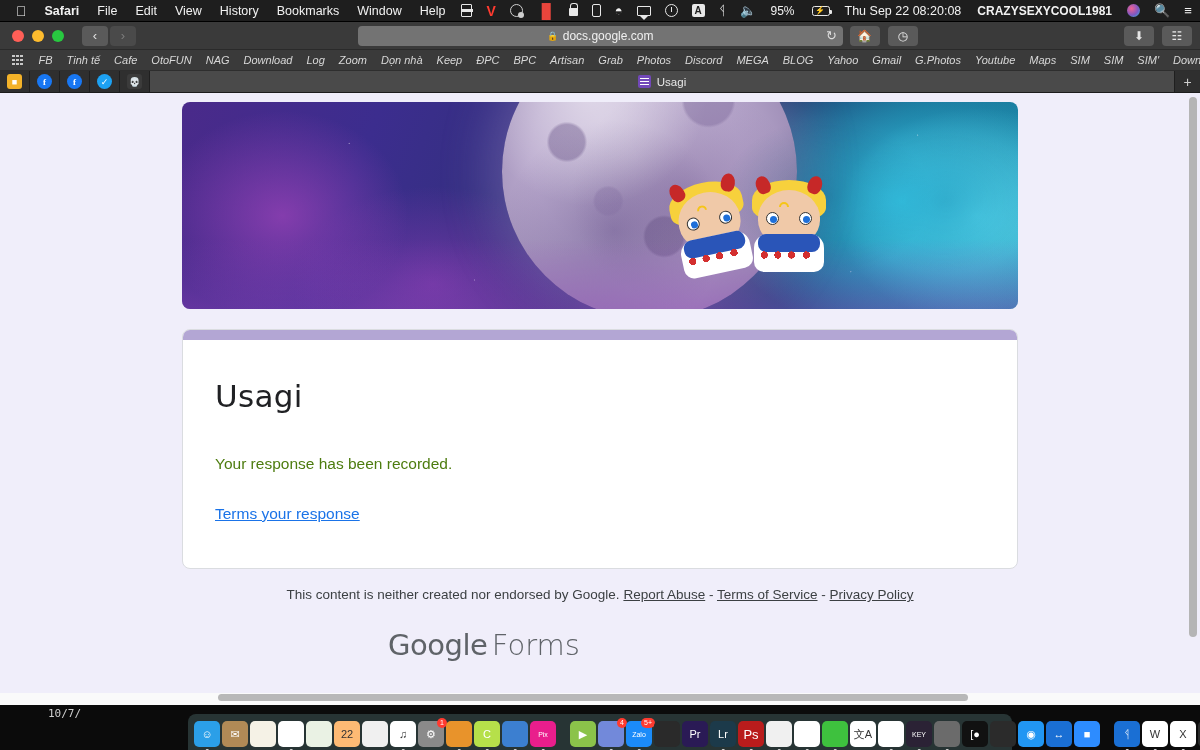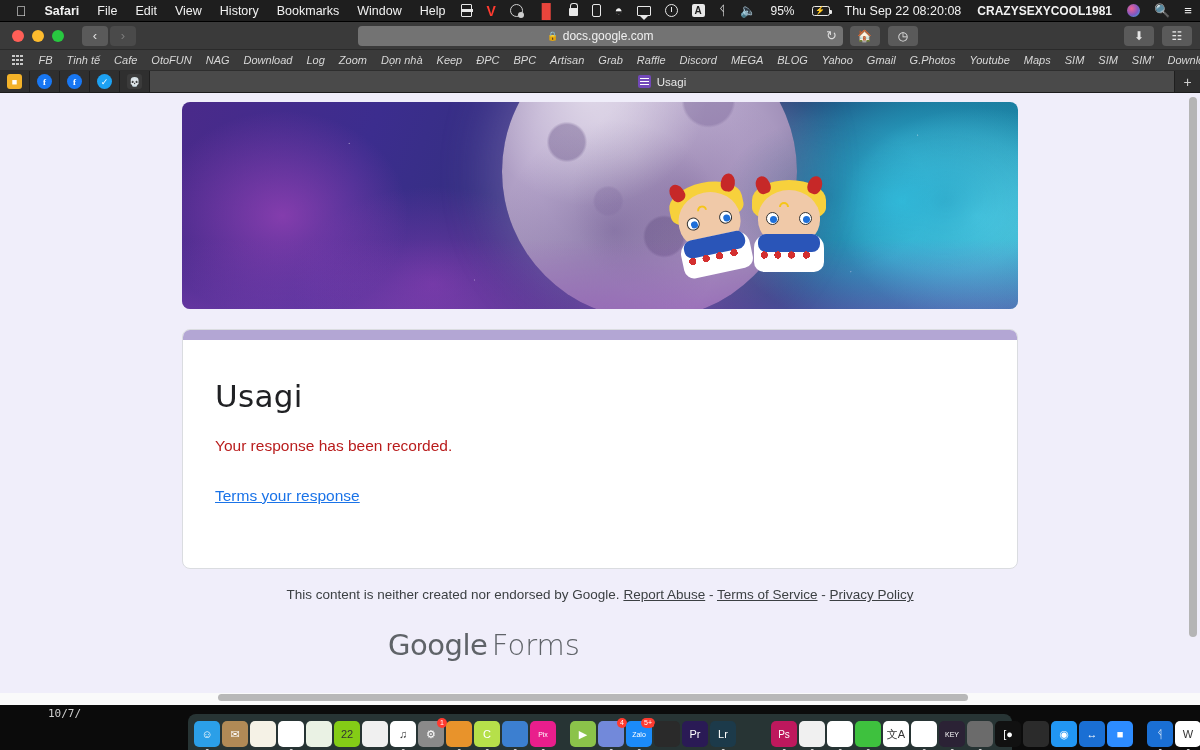--- a/index.html
+++ b/index.html
@@ -181,21 +181,21 @@
                  radial-gradient(circle 6px at 54% 50%, #d32f2f 60%, transparent 61%),
                  radial-gradient(circle 6px at 78% 50%, #d32f2f 60%, transparent 61%);}
 
   .card {
     position:absolute; left:182px; top:236px; width:836px; height:240px;
     background:#fff; border:1px solid #dadce0; border-radius:8px; overflow:hidden;
   }
   .card-stripe{ height:10px; background:#b3a6d4; }
   .card-body{ padding:38px 32px 0 32px; }
   .form-title { font-family:"DejaVu Sans", sans-serif; font-size:31px; font-weight:400; color:#202124; letter-spacing:.3px; }
-  .form-msg { margin-top:23px; font-size:15.5px; color:#b91c1c; }
+  .form-msg { margin-top:41px; font-size:15.5px; color:#4d7c0f; }
   .form-link { display:inline-block; margin-top:32px; font-size:15.5px; color:#1a73e8; text-decoration:underline; }
 
   .footer { position:absolute; left:0; top:494px; width:1200px; text-align:center; font-size:13.5px; color:#3c4043; }
   .footer a { color:#3c4043; text-decoration:underline; }
   .footer .sep { color:#3c4043; }
   .gforms { position:absolute; left:0; top:535px; width:968px; text-align:center; }
   .gforms span { font-size:29px; color:#5f6368; font-family:"DejaVu Sans", sans-serif;}
   .gforms .g1 { letter-spacing:-0.5px; }
   .gforms .g2 { font-weight:300; }
 
@@ -314,21 +314,21 @@
   <span class="bm">NAG</span>
   <span class="bm">Download</span>
   <span class="bm">Log</span>
   <span class="bm">Zoom</span>
   <span class="bm">Dọn nhà</span>
   <span class="bm">Keep</span>
   <span class="bm">ĐPC</span>
   <span class="bm">BPC</span>
   <span class="bm">Artisan</span>
   <span class="bm">Grab</span>
-  <span class="bm">Raffle</span>
+  <span class="bm">Photos</span>
   <span class="bm">Discord</span>
   <span class="bm">MEGA</span>
   <span class="bm">BLOG</span>
   <span class="bm">Yahoo</span>
   <span class="bm">Gmail</span>
   <span class="bm">G.Photos</span>
   <span class="bm">Youtube</span>
   <span class="bm">Maps</span>
   <span class="bm">SIM</span>
   <span class="bm">SIM</span>
@@ -429,21 +429,21 @@
   <span class="desk-badge">10/7/</span>
 </div>
 <div class="dock" id="dock">
     <span class="dock-ico" style="background: rgb(43, 159, 232); font-size: 11px;">☺<span class="dot"></span></span>
     <span class="dock-ico" style="background: rgb(176, 138, 86); font-size: 11px;">✉</span>
     <span class="dock-ico" style="background: rgb(245, 242, 230); color: rgb(51, 51, 51); font-size: 11px;"></span>
     <span class="dock-ico" style="background: rgb(255, 255, 255); color: rgb(51, 51, 51); font-size: 11px;">
       <span class="dot"></span>
     </span>
     <span class="dock-ico" style="background: rgb(234, 242, 228); color: rgb(51, 51, 51); font-size: 11px;"></span>
-    <span class="dock-ico" style="background: #84cc16; color: rgb(51, 51, 51); font-size: 11px;">22</span>
+    <span class="dock-ico" style="background: #fdba74; color: rgb(51, 51, 51); font-size: 11px;">22</span>
     <span class="dock-ico" style="background: rgb(240, 240, 240); color: rgb(51, 51, 51); font-size: 11px;"></span>
     <span class="dock-ico" style="background: rgb(255, 255, 255); color: rgb(51, 51, 51); font-size: 11px;">♫<span class="dot"></span></span>
     <span class="dock-ico" style="background: rgb(138, 138, 138); font-size: 11px;">⚙<span class="badge">1</span></span>
     <span class="dock-ico" style="background: rgb(232, 147, 43); font-size: 11px;">
       <span class="dot"></span>
     </span>
     <span class="dock-ico" style="background: rgb(182, 224, 74); font-size: 11px;">C<span class="dot"></span></span>
     <span class="dock-ico" style="background: rgb(60, 127, 208); font-size: 11px;">
       <span class="dot"></span>
     </span>
@@ -451,21 +451,21 @@
     <span class="dock-sep"></span>
     <span class="dock-ico" style="background: rgb(139, 195, 74); font-size: 11px;">▶</span>
     <span class="dock-ico" style="background: rgb(114, 137, 218); font-size: 11px;">
       <span class="badge">4</span>
       <span class="dot"></span>
     </span>
     <span class="dock-ico" style="background: rgb(27, 139, 249); font-size: 7px;">Zalo<span class="badge">5+</span><span class="dot"></span></span>
     <span class="dock-ico" style="background: rgb(42, 42, 42); font-size: 11px;"></span>
     <span class="dock-ico" style="background: rgb(42, 26, 85); font-size: 11px;">Pr</span>
     <span class="dock-ico" style="background: rgb(28, 58, 74); font-size: 11px;">Lr<span class="dot"></span></span>
-    <span class="dock-ico" style="background: #be185d; font-size: 10px; margin-left: 33px;">Ps<span class="dot"></span></span>
+    <span class="dock-ico" style="background: #b91c1c; font-size: 13px;">Ps<span class="dot"></span></span>
     <span class="dock-ico" style="background: rgb(240, 240, 240); color: rgb(51, 51, 51); font-size: 11px;">
       <span class="dot"></span>
     </span>
     <span class="dock-ico" style="background: rgb(255, 255, 255); color: rgb(51, 51, 51); font-size: 11px;">
       <span class="dot"></span>
     </span>
     <span class="dock-ico" style="background: rgb(62, 193, 62); font-size: 11px;">
       <span class="dot"></span>
     </span>
     <span class="dock-ico" style="background: rgb(255, 255, 255); color: rgb(51, 51, 51); font-size: 11px;">文A</span>

